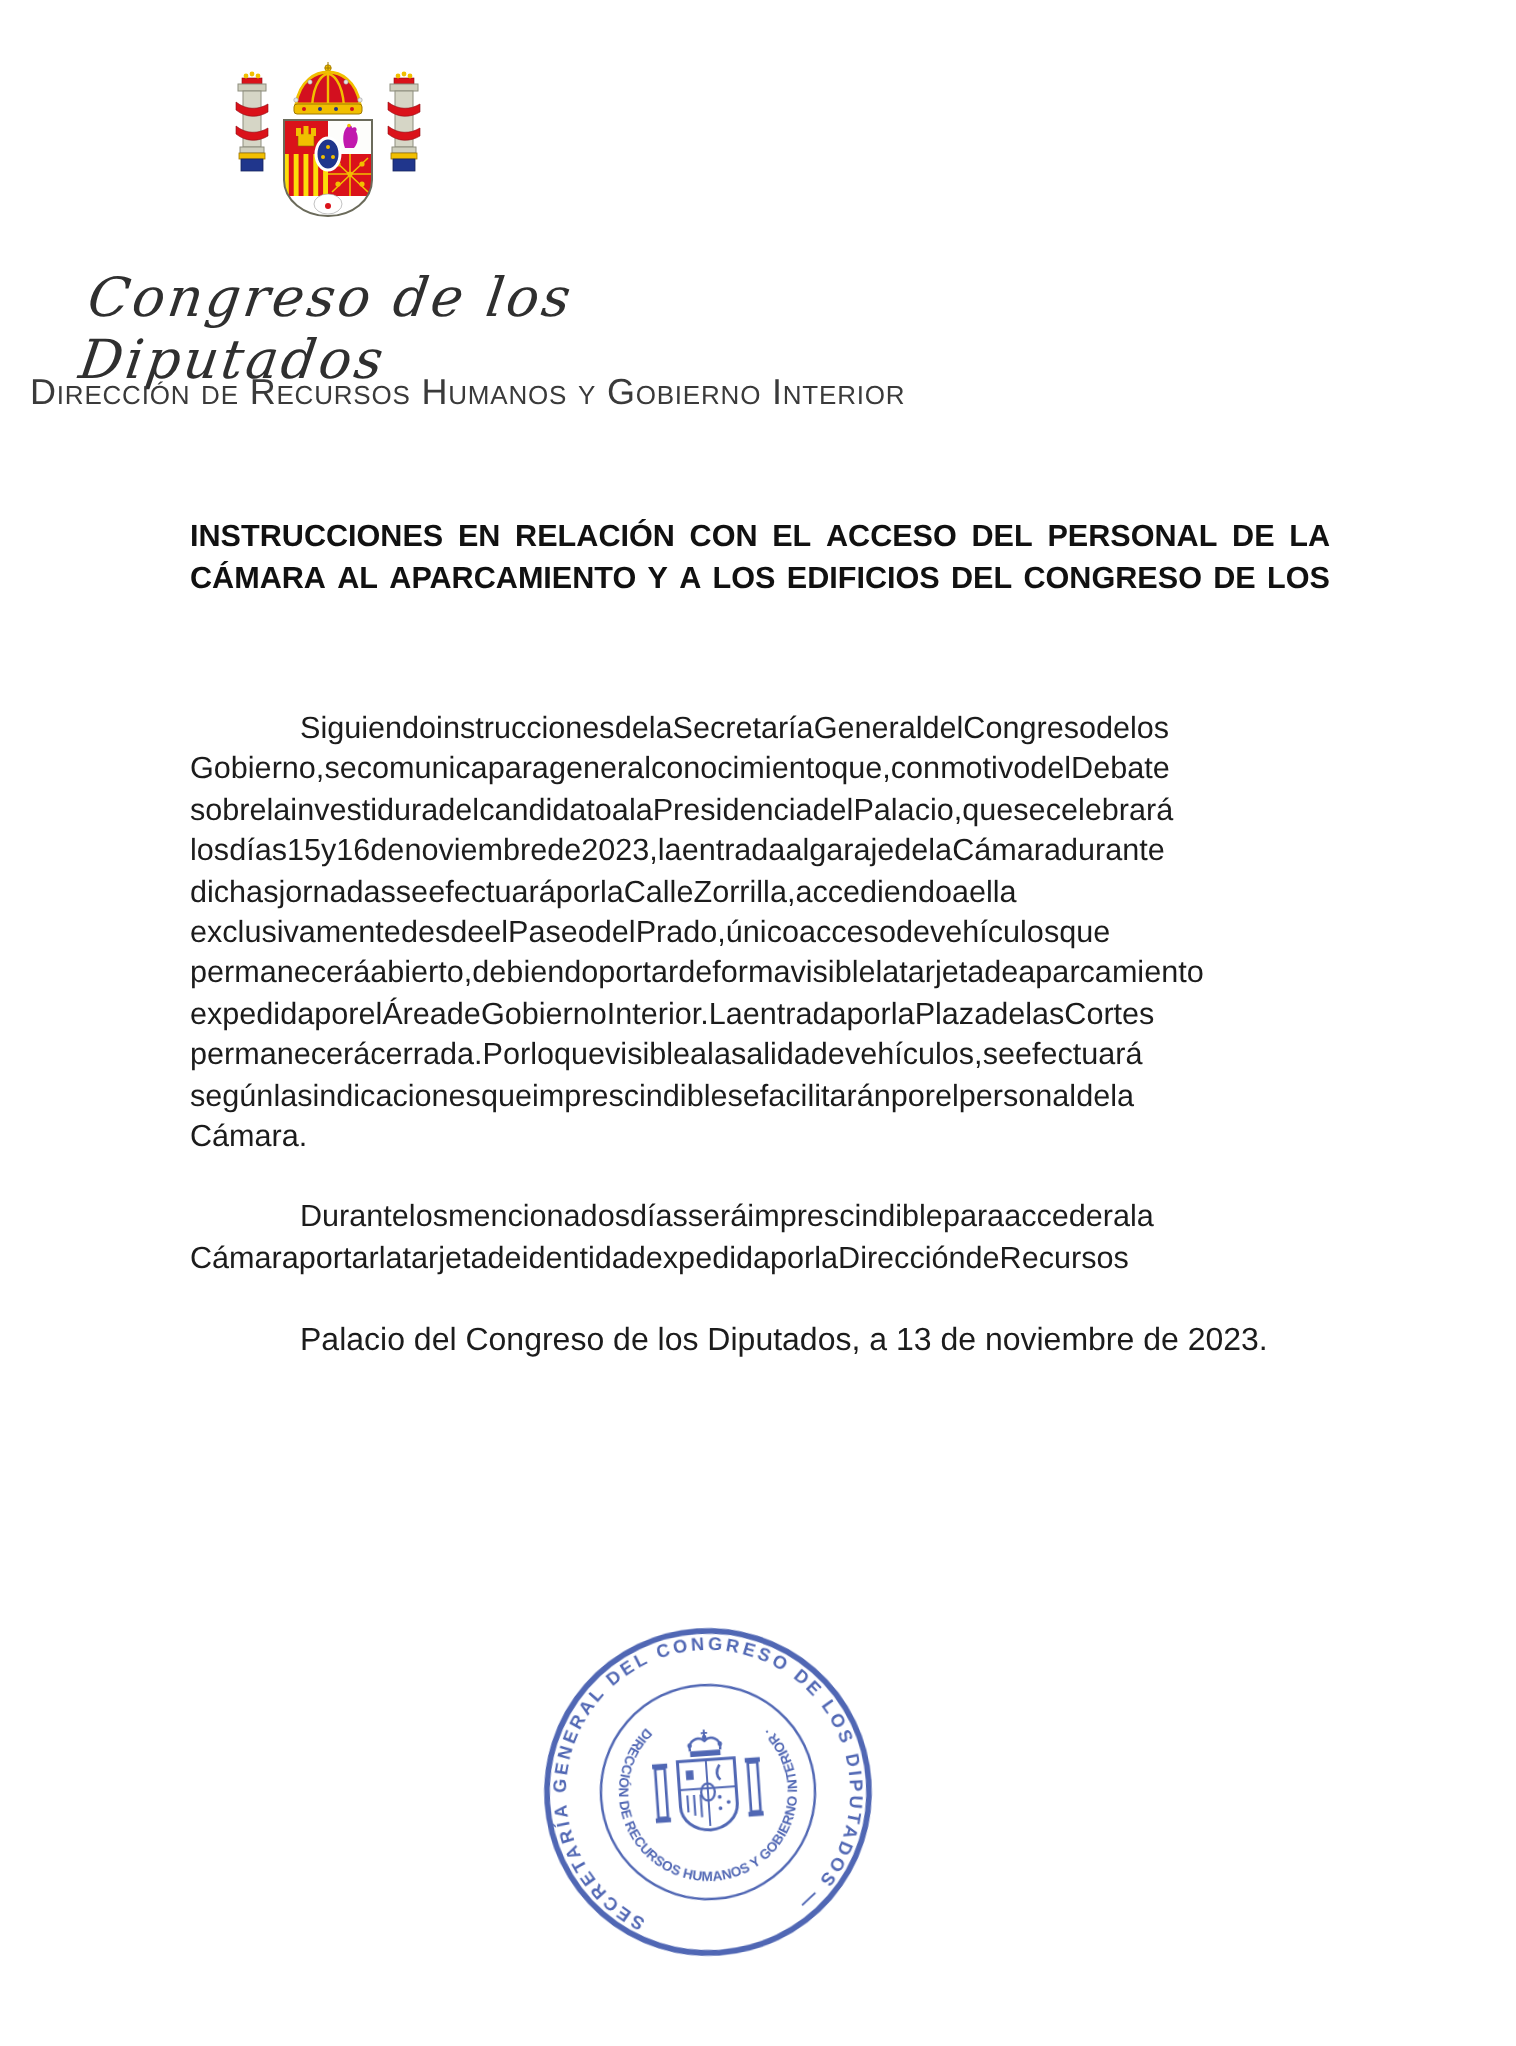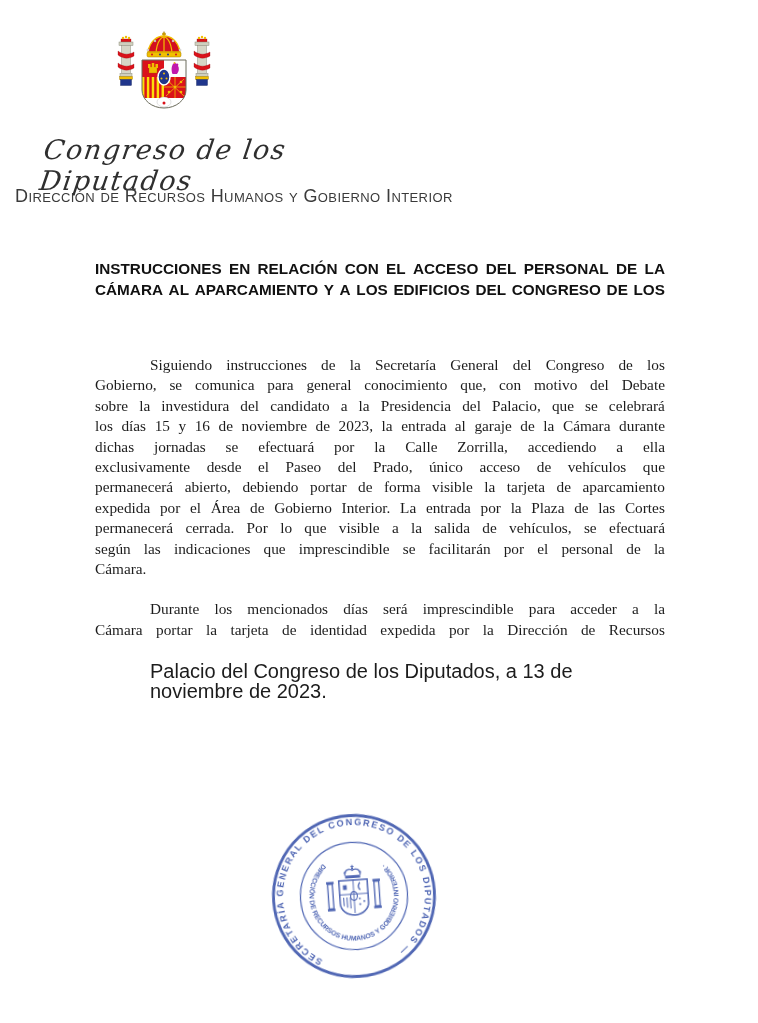--- a/index.html
+++ b/index.html
@@ -12,27 +12,27 @@
         font-family:"DejaVu Serif",serif;font-style:italic;font-weight:500;
         font-size:27px;letter-spacing:1.5px;color:#2f2f2f;transform:skewX(-8deg);}
   .department{position:absolute;left:15px;top:186px;font-size:18px;
         font-variant:small-caps;letter-spacing:.4px;color:#3a3a3a;}
 
   
   .textcol{position:absolute;left:95px;top:258px;width:570px;}
   .titleline{display:flex;justify-content:space-between;height:21px;line-height:21px;
         font-weight:bold;font-size:15.3px;color:#111;white-space:pre;}
   .titleline.plain{display:block;}
-  .bodyline{display:flex;justify-content:space-between;height:20.4px;line-height:20.4px;
-        font-size:15.3px;white-space:pre;font-family:Liberation Serif, serif;}
+  .bodyline{display:flex;height:20.4px;line-height:20.4px;
+        font-size:15.3px;white-space:pre;}
   .bodyline.plain{display:block;}
   .indent{padding-left:55px;}
   .para1{margin-top:55px;}
   .para2{margin-top:20px;}
-  .dateline{margin-top:21px;padding-left:55px;font-size:20px;height:20px;line-height:20px;}
+  .dateline{margin-top:21px;padding-left:55px;font-size:16px;height:20px;line-height:20px;}
   .titleline span,.bodyline span{display:inline-block;}
 
   
   .stamp{position:absolute;left:264px;top:806px;width:180px;height:180px;
         color:#3e57ac;opacity:.9;filter:blur(.3px);transform:rotate(-4deg);}
   .stamp text{font-family:"Liberation Sans",sans-serif;font-weight:bold;fill:currentColor;}
 </style>
 </head>
 <body>
 

